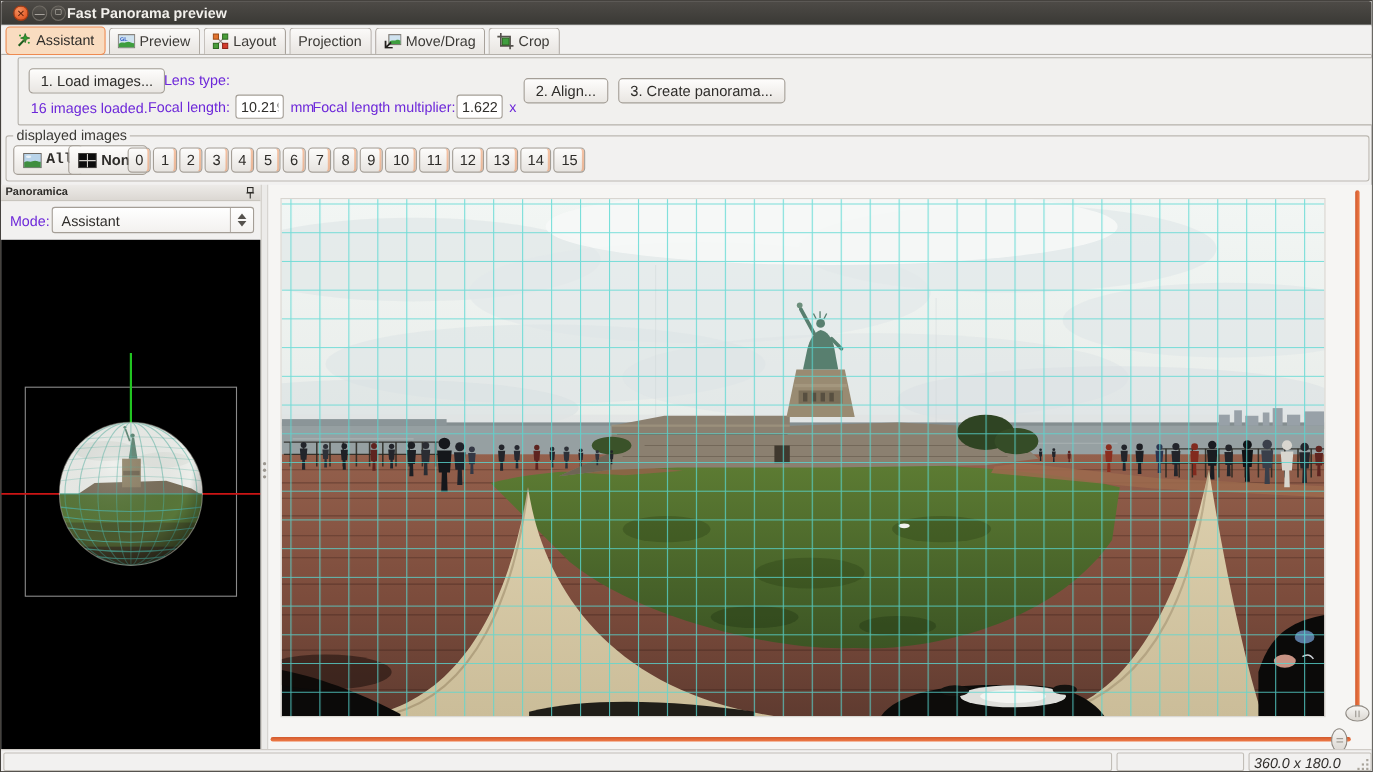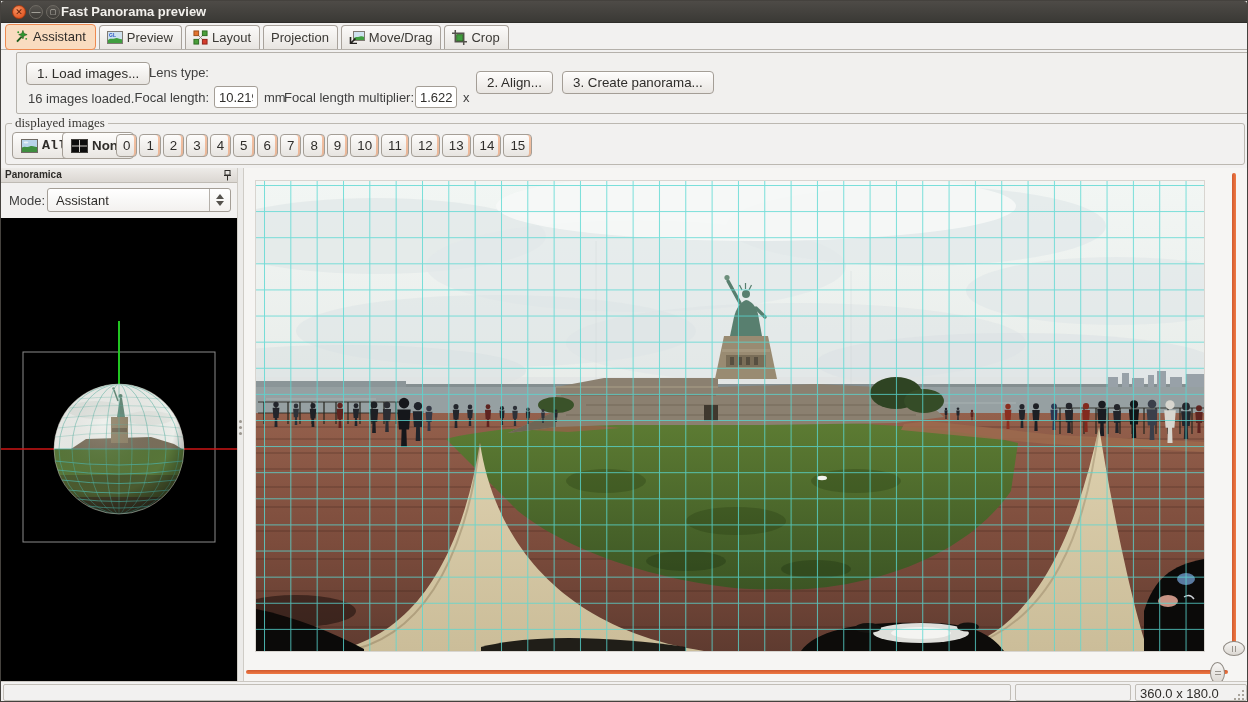--- a/index.html
+++ b/index.html
@@ -32,38 +32,38 @@
                 padding:4px 9px 5px 8px; margin-bottom:-1px; color:#2e2c29; }
   .tab svg { display:block; }
 
   
   .toolbar { position:absolute; left:15px; top:51px; width:1238px; height:62px;
              background:#f1f0ee; border:1px solid #b5b1ab; border-radius:2px; }
   .btn { position:absolute; display:inline-flex; align-items:center; justify-content:center;
          padding:0 10px; height:23px; background:linear-gradient(#fefdfc,#e9e6e2);
          border:1px solid #a49e96; border-radius:4px; color:#2f2d2a; cursor:pointer;
          box-shadow:0 1px 0 rgba(255,255,255,.6) inset; white-space:nowrap; }
-  .lbl { position:absolute; color:#404040; white-space:nowrap; }
+  .lbl { position:absolute; color:#6d28d9; white-space:nowrap; }
   .tfield { position:absolute; height:22px; background:#fff; border:1px solid #a49e96;
             border-radius:3px; padding:0 4px; font:13px "Liberation Sans","DejaVu Sans",sans-serif;
             color:#2f2d2a; }
   .combo { position:absolute; height:24px; background:linear-gradient(#ffffff,#f3f1ef);
            border:1px solid #a49e96; border-radius:3px; cursor:pointer; display:flex; align-items:center; }
   .combo .cval { padding-left:8px; flex:1; color:#2f2d2a; white-space:nowrap; overflow:hidden; }
   .combo .spin { width:21px; align-self:stretch; border-left:1px solid #b5b0aa;
                  display:flex; flex-direction:column; align-items:center; justify-content:center; gap:2px; }
   .arr-up { width:0; height:0; border-left:4px solid transparent; border-right:4px solid transparent;
             border-bottom:5px solid #55524d; }
   .arr-dn { width:0; height:0; border-left:4px solid transparent; border-right:4px solid transparent;
             border-top:5px solid #55524d; }
 
   
   .groupbox { position:absolute; left:4px; top:122px; width:1240px; height:42px;
               border:1px solid #bcb8b1; border-radius:3px; }
-  .groupbox .glabel { position:absolute; left:6px; top:-9px; background:#f2f1f0; padding:0 3px; color:#3a3834;font-family:Liberation Serif, serif; }
+  .groupbox .glabel { position:absolute; left:6px; top:-9px; background:#f2f1f0; padding:0 3px; color:#3a3834; }
   .gb-btn { position:absolute; display:flex; align-items:center; gap:4px; padding:0 8px; height:27px;
             top:8px; background:linear-gradient(#fefdfc,#e9e6e2); border:1px solid #a49e96;
             border-radius:4px; font-weight:bold; color:#2f2d2a; cursor:pointer; }
   .numrow { position:absolute; left:110px; top:10px; display:flex; gap:2px; }
   .numbtn { min-width:20px; height:23px; padding:0 6px; display:flex; align-items:center; justify-content:center;
             background:linear-gradient(#fdfcfb,#e7e4e0); border:1px solid #a49e96; border-radius:4px;
             color:#2f2d2a; cursor:pointer; box-shadow:inset -2px 0 0 rgba(235,125,60,.45); }
 
   
   .sidepanel { position:absolute; left:0; top:167px; width:236px; height:513px; background:#f2f1f0; }
@@ -495,17 +495,17 @@
       <div class="htrack"></div>
       <div class="hhandle">
           <i></i>
         </div>
     </div>
   </div>
 
   <div class="statusbar">
     <span class="sb-field" style="left:2px; width:1008px;"></span>
     <span class="sb-field" style="left:1014px; width:116px;"></span>
-    <span class="sb-field" style="left:1134px; width:112px;">360.0 x 180.0</span>
+    <span class="sb-field" style="left:1134px; width:112px;font-style:italic;">360.0 x 180.0</span>
     <span class="grip"></span>
   </div>
 
 </div>
 
 </body></html>

